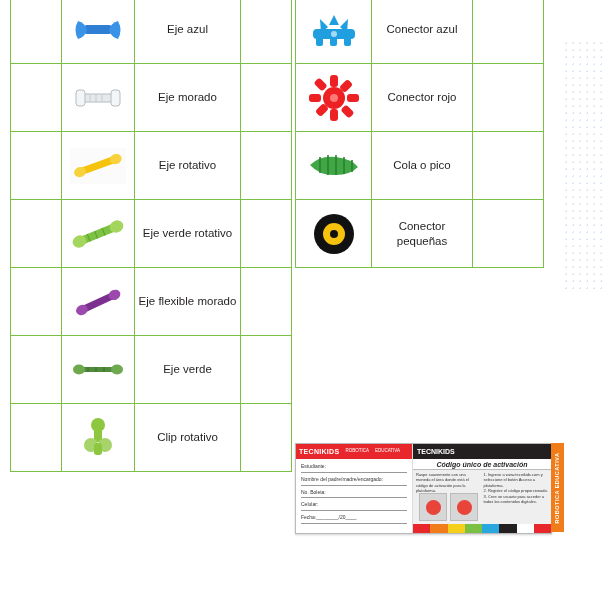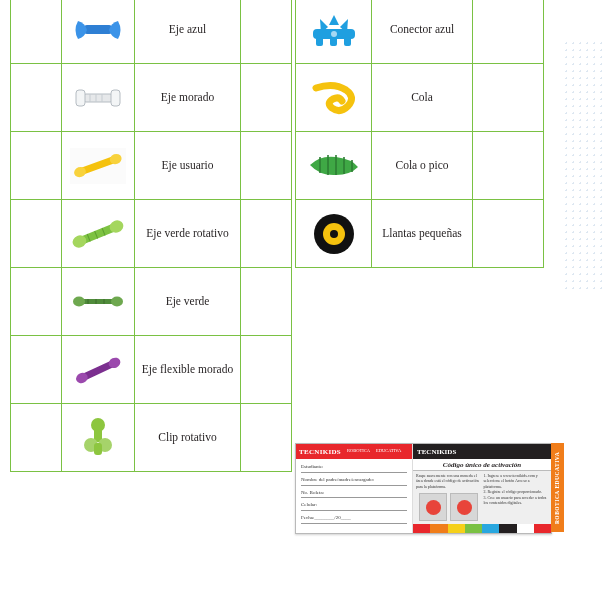--- a/index.html
+++ b/index.html
@@ -12,21 +12,21 @@
   }
   
   .dot-pattern{
     position:absolute;top:40px;right:4px;width:40px;height:250px;
     background-image:radial-gradient(#d9e4ef 1px, transparent 1px);
     background-size:7px 7px;
     opacity:.9;
     pointer-events:none;
   }
   .page{
-    position:absolute;inset:0;font-family:Liberation Serif, serif;
+    position:absolute;inset:0;
   }
   
   .col{
     position:absolute;
     border-collapse:collapse;
   }
   table.parts{
     border-collapse:collapse;
     table-layout:fixed;
   }
@@ -143,21 +143,21 @@
         <td class="c-img">
           <svg width="60" height="40" viewBox="0 0 60 40">
             <rect x="2" y="2" width="56" height="36" fill="#fbfbfb"></rect>
             <g transform="rotate(-20 30 20)">
               <rect x="12" y="16" width="36" height="7" rx="3" fill="#f5c20e"></rect>
               <ellipse cx="11" cy="19.5" rx="6" ry="5" fill="#f8d23c"></ellipse>
               <ellipse cx="49" cy="19.5" rx="6" ry="5" fill="#f8d23c"></ellipse>
             </g>
           </svg>
         </td>
-        <td class="c-name">Eje usuario</td>
+        <td class="c-name">Eje rotativo</td>
         <td class="c-blank"></td>
       </tr>
       <tr>
         <td class="c-blank"></td>
         <td class="c-img">
           <svg width="60" height="40" viewBox="0 0 60 40">
             <g transform="rotate(-22 30 20)">
               <rect x="10" y="16" width="40" height="8" rx="4" fill="#7dc242"></rect>
               <ellipse cx="10" cy="20" rx="7" ry="6" fill="#a4d65e"></ellipse>
               <ellipse cx="50" cy="20" rx="7" ry="6" fill="#a4d65e"></ellipse>
@@ -166,44 +166,44 @@
               <line x1="36" y1="16" x2="36" y2="24" stroke="#5da030" stroke-width="1"></line>
             </g>
           </svg>
         </td>
         <td class="c-name">Eje verde rotativo</td>
         <td class="c-blank"></td>
       </tr>
       <tr>
         <td class="c-blank"></td>
         <td class="c-img">
+          <svg width="60" height="40" viewBox="0 0 60 40">
+            <g transform="rotate(-25 30 20)">
+              <rect x="12" y="17" width="36" height="7" rx="3" fill="#7b2f8f"></rect>
+              <ellipse cx="12" cy="20.5" rx="6" ry="5" fill="#9b49ad"></ellipse>
+              <ellipse cx="48" cy="20.5" rx="6" ry="5" fill="#9b49ad"></ellipse>
+            </g>
+          </svg>
+        </td>
+        <td class="c-name">Eje flexible morado</td>
+        <td class="c-blank"></td>
+      </tr>
+      <tr>
+        <td class="c-blank"></td>
+        <td class="c-img">
           <svg width="60" height="26" viewBox="0 0 60 26">
             <rect x="12" y="10" width="36" height="5" rx="2" fill="#4f8b3a"></rect>
             <ellipse cx="11" cy="12.5" rx="6" ry="5" fill="#6ea84f"></ellipse>
             <ellipse cx="49" cy="12.5" rx="6" ry="5" fill="#6ea84f"></ellipse>
             <line x1="20" y1="10" x2="20" y2="15" stroke="#3c6b2b"></line>
             <line x1="28" y1="10" x2="28" y2="15" stroke="#3c6b2b"></line>
             <line x1="36" y1="10" x2="36" y2="15" stroke="#3c6b2b"></line>
           </svg>
         </td>
         <td class="c-name">Eje verde</td>
-        <td class="c-blank"></td>
-      </tr>
-      <tr>
-        <td class="c-blank"></td>
-        <td class="c-img">
-          <svg width="60" height="40" viewBox="0 0 60 40">
-            <g transform="rotate(-25 30 20)">
-              <rect x="12" y="17" width="36" height="7" rx="3" fill="#7b2f8f"></rect>
-              <ellipse cx="12" cy="20.5" rx="6" ry="5" fill="#9b49ad"></ellipse>
-              <ellipse cx="48" cy="20.5" rx="6" ry="5" fill="#9b49ad"></ellipse>
-            </g>
-          </svg>
-        </td>
-        <td class="c-name">Eje flexible morado</td>
         <td class="c-blank"></td>
       </tr>
       <tr>
         <td class="c-blank"></td>
         <td class="c-img">
           <svg width="40" height="46" viewBox="0 0 40 46">
             <circle cx="20" cy="10" r="7" fill="#8dc63f"></circle>
             <rect x="16" y="13" width="8" height="14" fill="#8dc63f"></rect>
             <circle cx="13" cy="30" r="7" fill="#a6d36a"></circle>
             <circle cx="27" cy="30" r="7" fill="#a6d36a"></circle>
@@ -232,25 +232,36 @@
               <rect x="39" y="28" width="7" height="9" rx="2"></rect>
             </g>
             <circle cx="29" cy="25" r="3" fill="#fff" opacity=".6"></circle>
           </svg>
         </td>
         <td class="c-name">Conector azul</td>
         <td class="c-blank"></td>
       </tr>
       <tr>
         <td class="c-img">
-          <svg width="60" height="40" viewBox="0 0 60 40">
-            <path d="M12 10 q18-6 30 2 q10 7 2 16 q-8 8-16 2 q-6-5 1-9 q6-3 9 2" fill="none" stroke="#f5c20e" stroke-width="7" stroke-linecap="round"></path>
-          </svg>
-        </td>
-        <td class="c-name">Cola</td>
+          <svg width="54" height="50" viewBox="0 0 54 50">
+            <g fill="#ed2024">
+              <circle cx="27" cy="25" r="11"></circle>
+              <rect x="23" y="2" width="8" height="12" rx="3"></rect>
+              <rect x="23" y="36" width="8" height="12" rx="3"></rect>
+              <rect x="2" y="21" width="12" height="8" rx="3"></rect>
+              <rect x="40" y="21" width="12" height="8" rx="3"></rect>
+              <rect x="23" y="2" width="8" height="12" rx="3" transform="rotate(45 27 25)"></rect>
+              <rect x="23" y="36" width="8" height="12" rx="3" transform="rotate(45 27 25)"></rect>
+              <rect x="2" y="21" width="12" height="8" rx="3" transform="rotate(45 27 25)"></rect>
+              <rect x="40" y="21" width="12" height="8" rx="3" transform="rotate(45 27 25)"></rect>
+            </g>
+            <circle cx="27" cy="25" r="4" fill="#ff8a85" opacity=".85"></circle>
+          </svg>
+        </td>
+        <td class="c-name">Conector rojo</td>
         <td class="c-blank"></td>
       </tr>
       <tr>
         <td class="c-img">
           <svg width="60" height="34" viewBox="0 0 60 34">
             <path d="M6 16 q10-10 26-8 q16 2 22 10 q-8 8-22 8 q-16 1-26-10z" fill="#3fa845"></path>
             <g stroke="#2d7d33" stroke-width="1.6">
               <line x1="16" y1="8" x2="16" y2="24"></line>
               <line x1="24" y1="6" x2="24" y2="26"></line>
               <line x1="32" y1="6" x2="32" y2="26"></line>
@@ -263,21 +274,21 @@
         <td class="c-blank"></td>
       </tr>
       <tr>
         <td class="c-img">
           <svg width="52" height="48" viewBox="0 0 52 48">
             <circle cx="26" cy="24" r="20" fill="#111"></circle>
             <circle cx="26" cy="24" r="11" fill="#f5c20e"></circle>
             <circle cx="26" cy="24" r="4" fill="#111"></circle>
           </svg>
         </td>
-        <td class="c-name">Llantas pequeñas</td>
+        <td class="c-name">Conector pequeñas</td>
         <td class="c-blank"></td>
       </tr>
     </tbody>
   </table>
 
   <div class="card">
     <div class="card-left">
       <div class="card-left-head">
         <span class="brand">TECNIKIDS</span>
         <span class="brand-sub">ROBOTICA</span>

